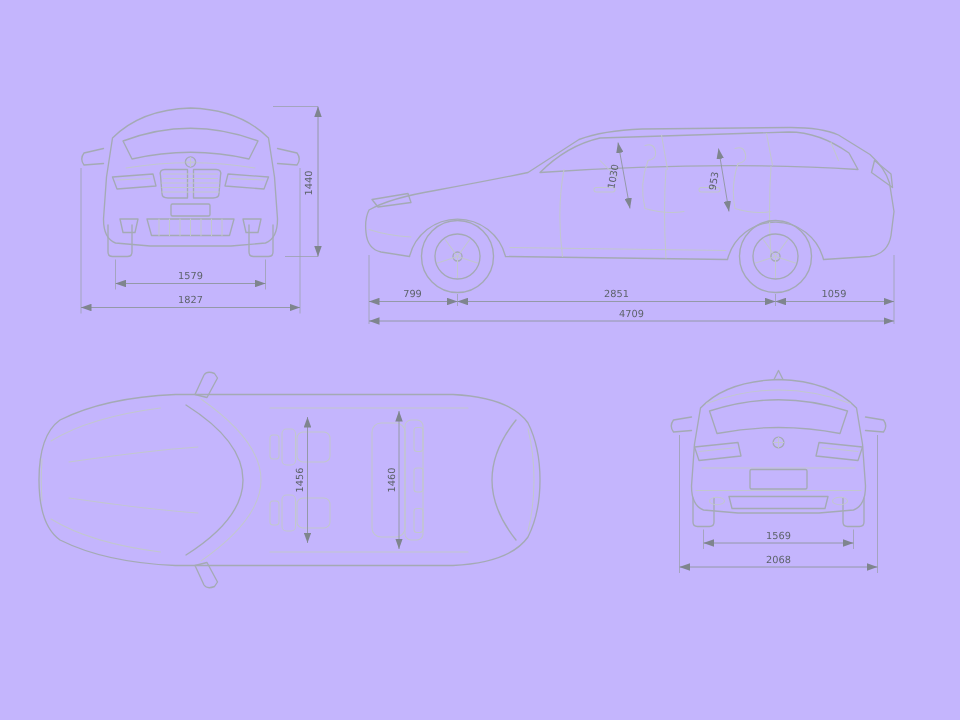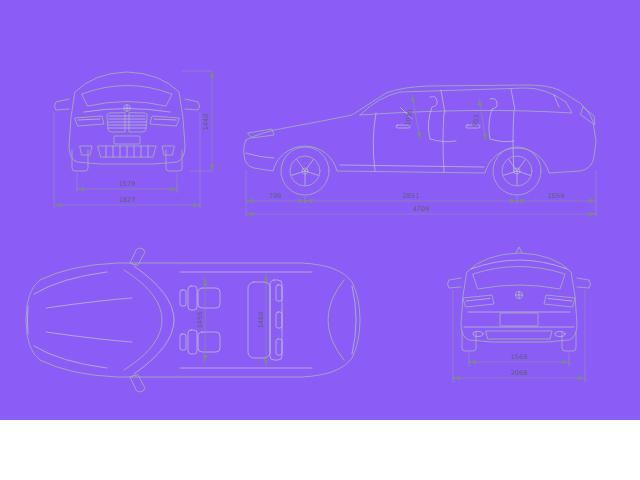--- a/index.html
+++ b/index.html
@@ -1,16 +1,16 @@
 <!DOCTYPE html>
 <html><head>
 <meta charset="utf-8">
 <style>
   html,body{margin:0;padding:0;background:#ffffff;}
-  #page{position:relative;width:640px;height:420px;background:#8b5cf6;overflow:hidden;
+  #page{position:relative;width:640px;height:480px;background:#c4b5fd;overflow:hidden;
         font-family:"DejaVu Sans",sans-serif;}
   svg{position:absolute;overflow:visible;}
   .car{stroke:#a4aab4;stroke-width:.9;fill:none;stroke-linejoin:round;stroke-linecap:round;}
   .lite{stroke:#c2c7ce;stroke-width:.7;fill:none;stroke-linecap:round;}
   .dim{stroke:#8f959e;stroke-width:.6;fill:none;}
   .ext{stroke:#9aa0a8;stroke-width:.5;fill:none;}
   text{font-family:"DejaVu Sans",sans-serif;font-size:6.5px;fill:#5c6269;}
   .mid{text-anchor:middle;}
 </style>
 </head>

